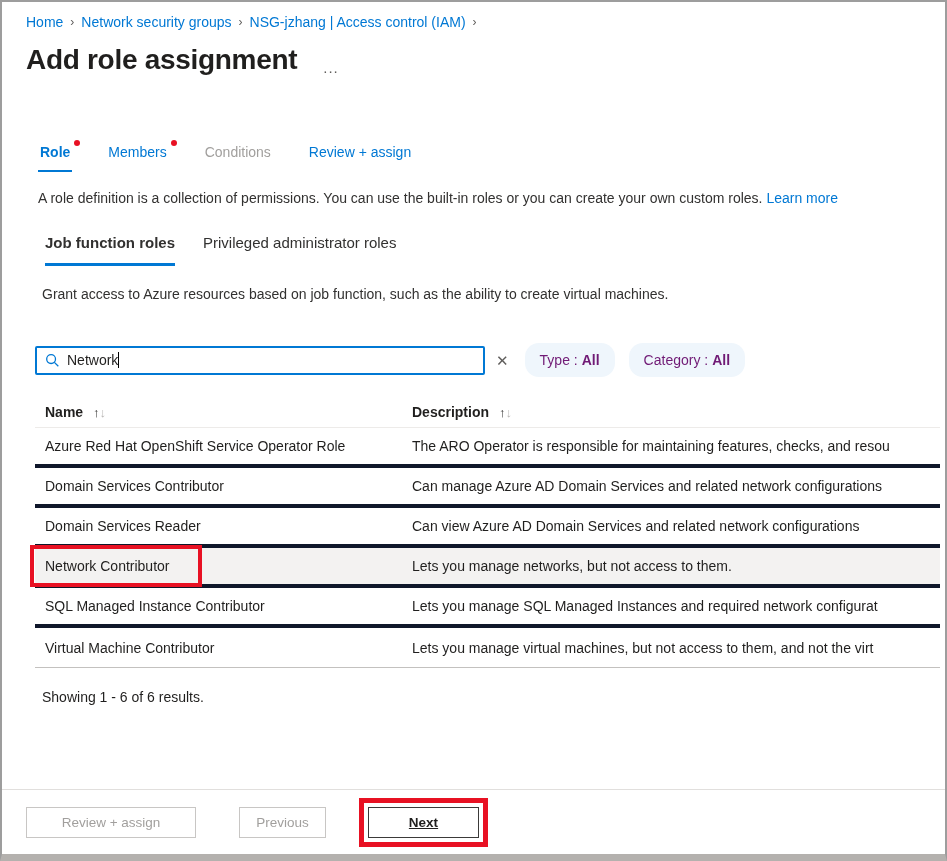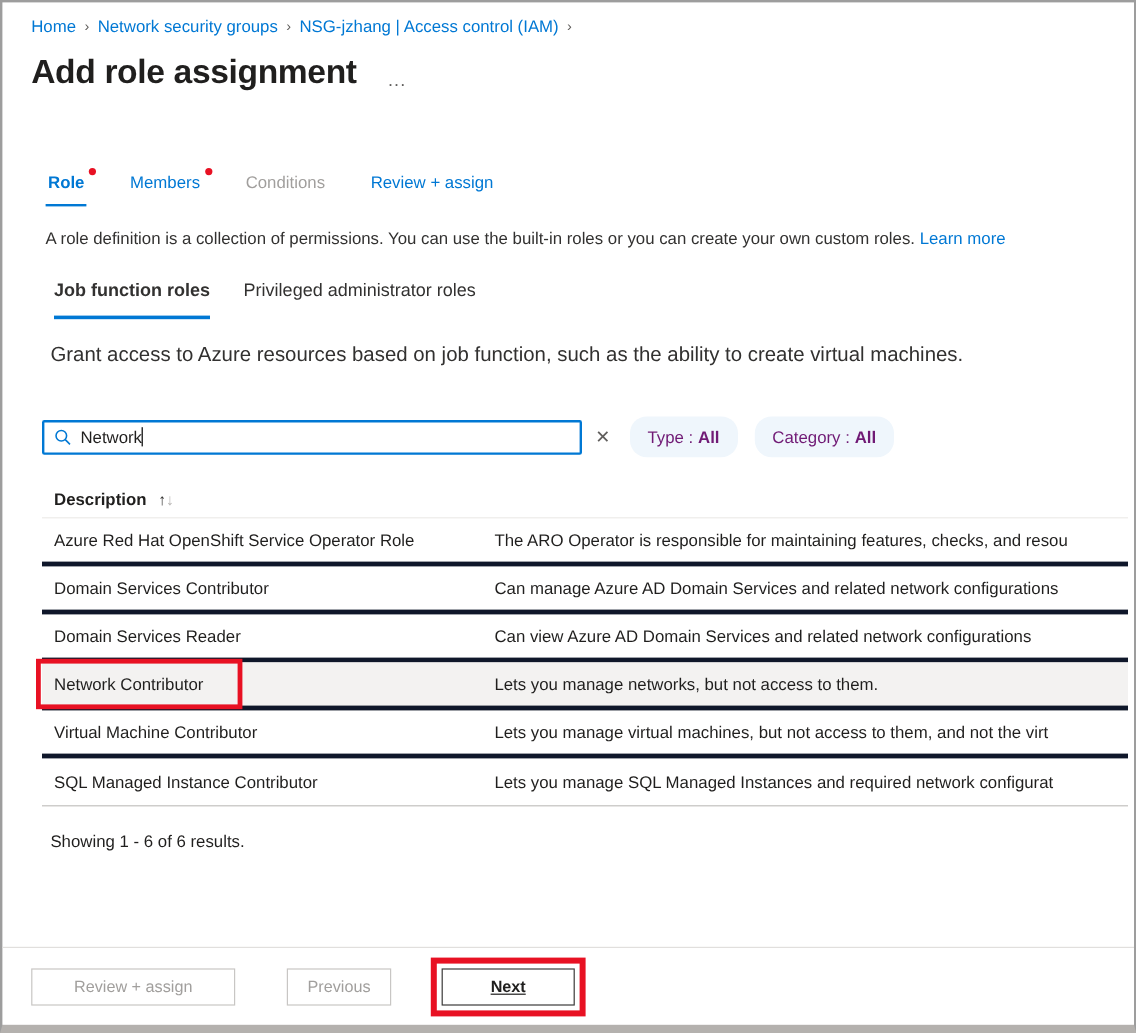--- a/index.html
+++ b/index.html
@@ -35,21 +35,21 @@
 
   
   .intro { margin-top: 18px; margin-left: 12px; font-size: 14px; white-space: nowrap; color: #323130; }
   .intro a { color: #0078d4; text-decoration: none; cursor: pointer; }
 
   
   .pivot { display: flex; gap: 28px; margin-top: 28px; margin-left: 19px; font-size: 15px; }
   .pivot-item { padding-bottom: 12px; color: #323130; cursor: pointer; }
   .pivot-item.active { font-weight: 700; border-bottom: 3px solid #0078d4; }
 
-  .grant-text { margin-top: 20px; margin-left: 16px; font-size: 17px; color: #323130; white-space: nowrap; }
+  .grant-text { margin-top: 20px; margin-left: 16px; font-size: 14px; color: #323130; white-space: nowrap; }
 
   
   .search-row { display: flex; align-items: center; margin-top: 41px; margin-left: 9px; }
   .search-box {
     width: 450px; height: 29px;
     border: 2px solid #0078d4; border-radius: 2px;
     display: flex; align-items: center; padding: 0 8px; background: #fff;
   }
   .search-box svg { flex: 0 0 auto; }
   .search-text { font-size: 14px; color: #201f1e; margin-left: 7px; }
@@ -164,20 +164,24 @@
       <b>All</b>
     </div>
     <div class="pill category">
       <span>Category :</span>
       <b>All</b>
     </div>
   </div>
 
   <div class="roles-table">
     <div class="t-head">
+      <div class="col-name">
+        <span>Name</span>
+        <span class="sort"><span class="up">↑</span><span class="down">↓</span></span>
+      </div>
       <div class="col-desc">
         <span>Description</span>
         <span class="sort"><span class="up">↑</span><span class="down">↓</span></span>
       </div>
     </div>
 
     <div class="t-row">
       <div class="col-name">Azure Red Hat OpenShift Service Operator Role</div>
       <div class="col-desc">The ARO Operator is responsible for maintaining features, checks, and resou</div>
     </div>
@@ -191,26 +195,26 @@
     </div>
     <div class="t-row selected">
       <div class="col-name">
         <span class="annotated-name">
           <span>Network Contributor</span>
         </span>
       </div>
       <div class="col-desc">Lets you manage networks, but not access to them.</div>
     </div>
     <div class="t-row">
+      <div class="col-name">SQL Managed Instance Contributor</div>
+      <div class="col-desc">Lets you manage SQL Managed Instances and required network configurat</div>
+    </div>
+    <div class="t-row">
       <div class="col-name">Virtual Machine Contributor</div>
       <div class="col-desc">Lets you manage virtual machines, but not access to them, and not the virt</div>
-    </div>
-    <div class="t-row">
-      <div class="col-name">SQL Managed Instance Contributor</div>
-      <div class="col-desc">Lets you manage SQL Managed Instances and required network configurat</div>
     </div>
   </div>
 
   <div class="results">Showing 1 - 6 of 6 results.</div>
 
 </div>
 
 <div class="footer">
   <button class="btn btn-review" disabled="">Review + assign</button>
   <button class="btn btn-previous" disabled="">Previous</button>

